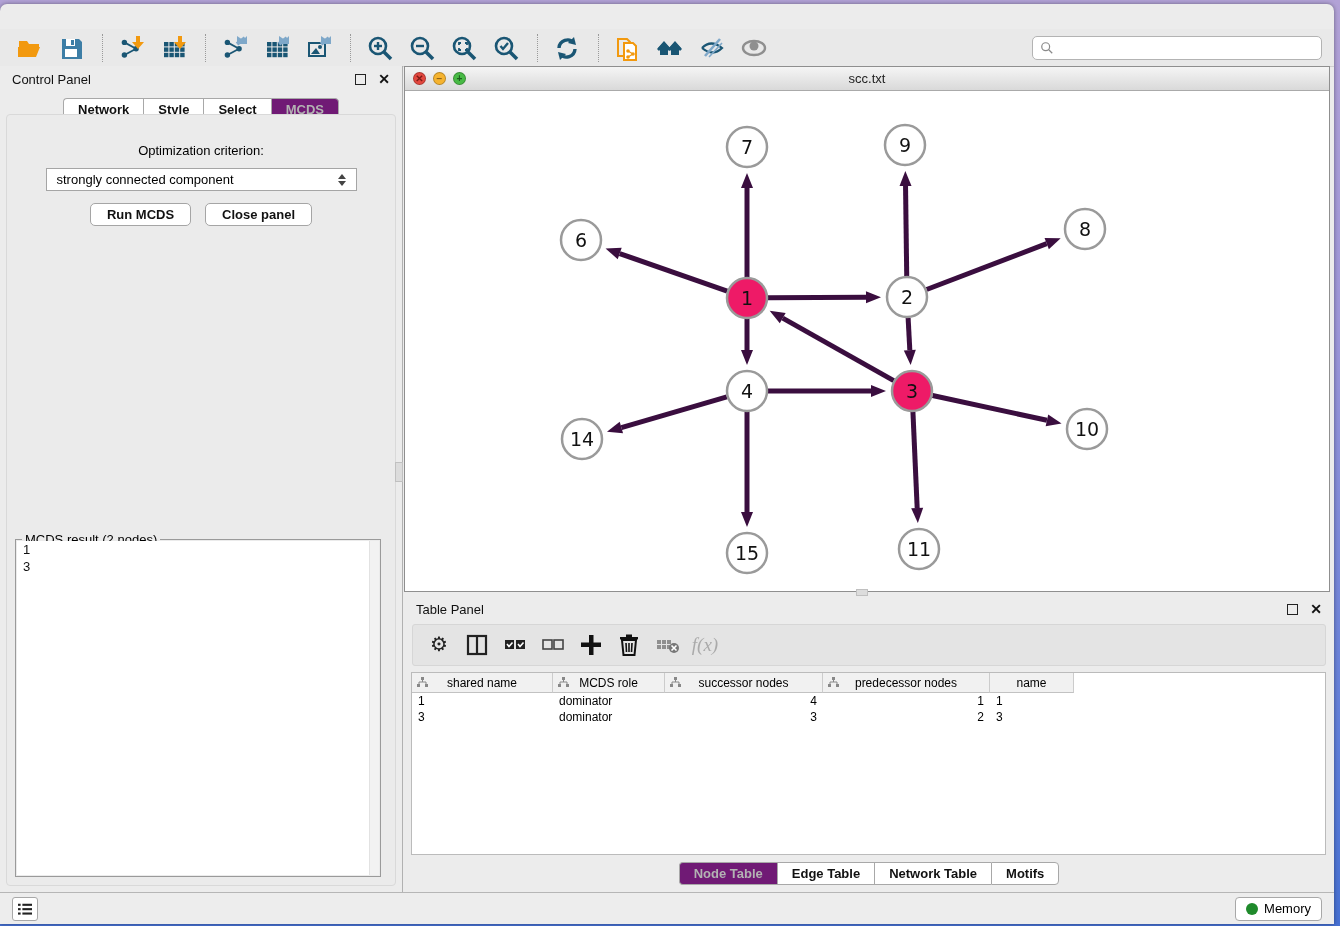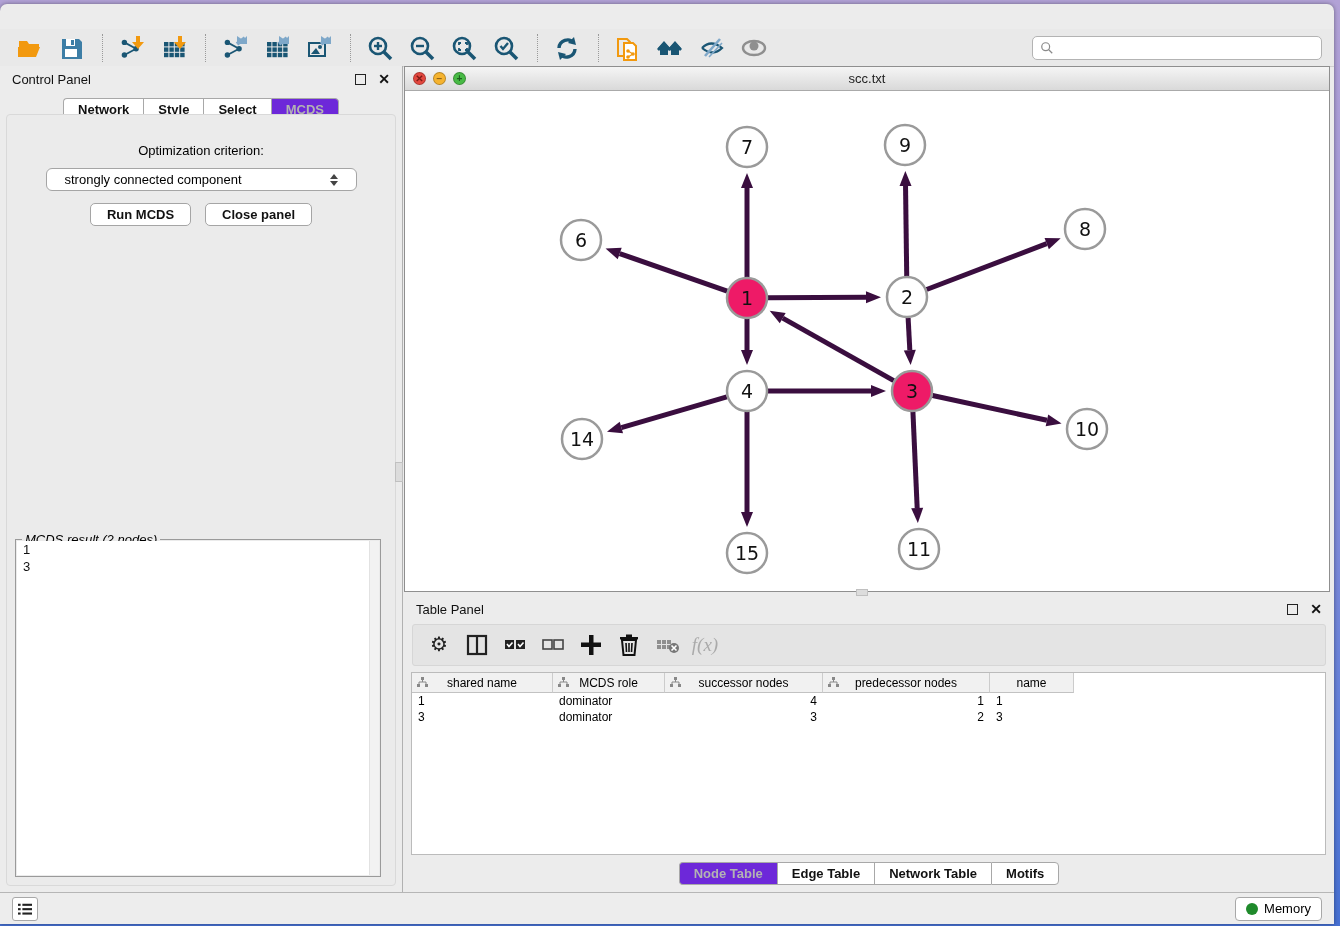--- a/index.html
+++ b/index.html
@@ -37,36 +37,36 @@
   .close-btn { border:none; background:none; font-size:14px; font-weight:bold; color:#111; cursor:pointer; line-height:1; }
 
   
   .control-panel { position:absolute; left:0; top:62px; width:403px; height:826px;
     background:#ececec; border-right:1px solid #b1b1b1; }
   .cp-tabs { display:flex; justify-content:center; margin-top:6px; }
   .tab { font-size:13px; font-weight:600; padding:3px 14px; background:#fff; color:#111;
     border:1px solid #a8a8a8; border-right:none; cursor:pointer; }
   .tab:first-child { border-radius:4px 0 0 4px; }
   .tab:last-child { border-right:1px solid #a8a8a8; border-radius:0 4px 4px 0; }
-  .tab.sel { background:#6d28d9; color:#b3b3b3; }
+  .tab.sel { background:#701a75; color:#b3b3b3; }
   .cp-body { position:absolute; left:6px; right:6px; top:48px; bottom:6px;
     background:#ebebeb; border:1px solid #d9d9d9; border-radius:4px; }
   .opt-label { text-align:center; font-size:13px; margin-top:28px; }
   .dropdown { position:relative; margin:10px auto 0; width:311px; height:23px; background:#fff;
-    border:1px solid #a5a5a5; border-radius:6px; display:flex; align-items:center; padding:0 18px; cursor:pointer; }
+    border:1px solid #a5a5a5; border-radius:0; display:flex; align-items:center; padding:0 10px; cursor:pointer; }
   .dropdown .val { font-size:13px; flex:1; }
   .stepper { display:flex; flex-direction:column; gap:2px; }
   .stepper i { width:0; height:0; border-left:4px solid transparent; border-right:4px solid transparent; }
   .stepper .up { border-bottom:5px solid #444; }
   .stepper .dn { border-top:5px solid #444; }
   .cp-buttons { display:flex; justify-content:center; gap:14px; margin-top:12px; }
   .btn { font-size:13px; font-weight:600; background:#fff; border:1px solid #a5a5a5; border-radius:5px;
     padding:3px 16px; cursor:pointer; color:#111; }
   .result-box { position:absolute; left:8px; right:14px; top:424px; bottom:8px; border:1px solid #9a9a9a; }
-  .result-legend { position:absolute; top:-8px; left:6px; background:#ebebeb; font-size:13px; padding:0 3px;font-style:italic; }
+  .result-legend { position:absolute; top:-8px; left:6px; background:#ebebeb; font-size:13px; padding:0 3px; }
   .result-area { position:absolute; inset:1px; background:#fff; overflow:hidden; }
   .result-line { font-size:13px; padding:1px 0 0 6px; line-height:16px; color:#111; }
   .result-scroll { position:absolute; right:0; top:0; bottom:0; width:10px; background:#f2f2f2; border-left:1px solid #e2e2e2; }
 
   
   .net-window { position:absolute; left:404px; top:62px; width:926px; height:526px;
     background:#fff; border:1px solid #8f8f8f; }
   .net-titlebar { height:24px; background:linear-gradient(#f5f5f5,#d9d9d9); border-bottom:1px solid #aaa;
     position:relative; display:flex; align-items:center; }
   .net-lights { display:flex; gap:7px; margin-left:8px; }

